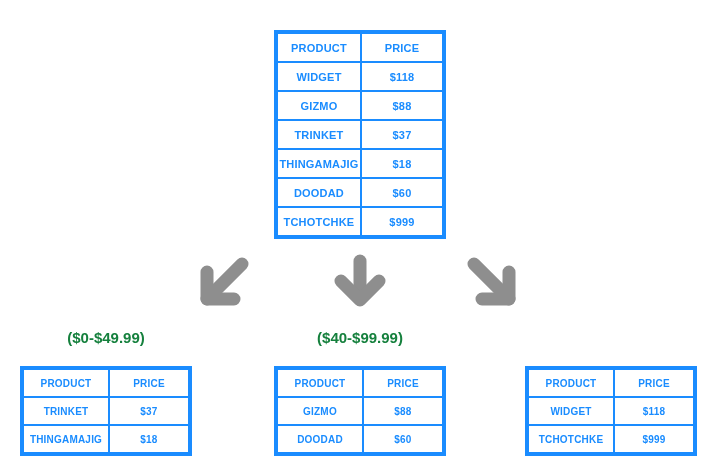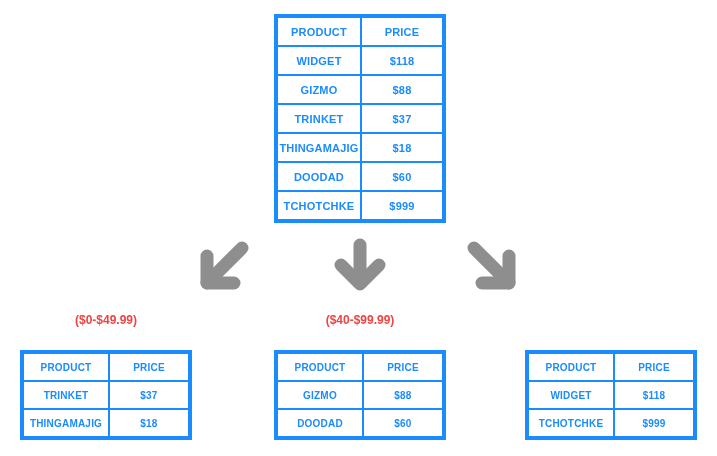--- a/index.html
+++ b/index.html
@@ -10,21 +10,21 @@
     width: 717px;
     height: 456px;
     background: #ffffff;
     font-family: "Liberation Sans", sans-serif;
     position: relative;
     overflow: hidden;
   }
 
   .stage {
     position: absolute;
-    left: 0; top: 0;
+    left: 0; top: 16px;
     width: 717px;
     height: 368px;
   }
 
   
   .tbl {
     position: absolute;
     border-collapse: separate;
     border-spacing: 0;
     background: #ffffff;
@@ -68,23 +68,23 @@
   .bucket-table td.c-product { width: 86px; }
   .bucket-table td.c-price   { width: 80px; }
 
   #bucket-table-0 { left: 20px;  top: 350px; }
   #bucket-table-1 { left: 274px; top: 350px; }
   #bucket-table-2 { left: 525px; top: 350px; }
 
   
   .bucket-label {
     position: absolute;
-    color: #ef4444;
+    color: #15803d;
     font-weight: bold;
-    font-size: 12px;
+    font-size: 15px;
     text-align: center;
     width: 172px;
     white-space: nowrap;
   }
   #bucket-label-0 { left: 20px;  top: 313px; }
   #bucket-label-1 { left: 274px; top: 313px; }
   #bucket-label-2 { left: 525px; top: 313px; }
 
   
   .arrow {

